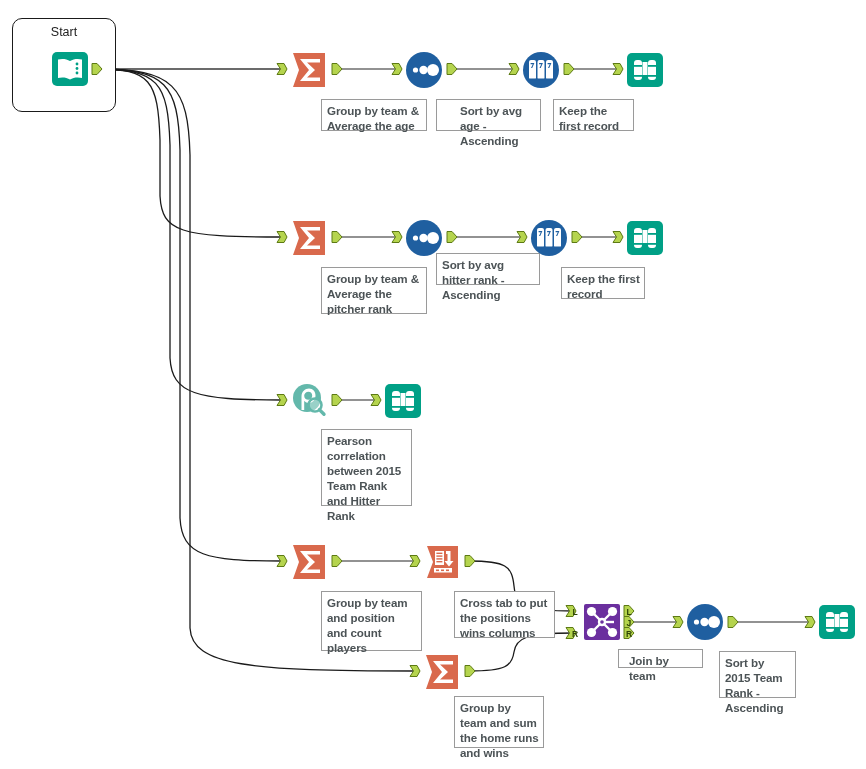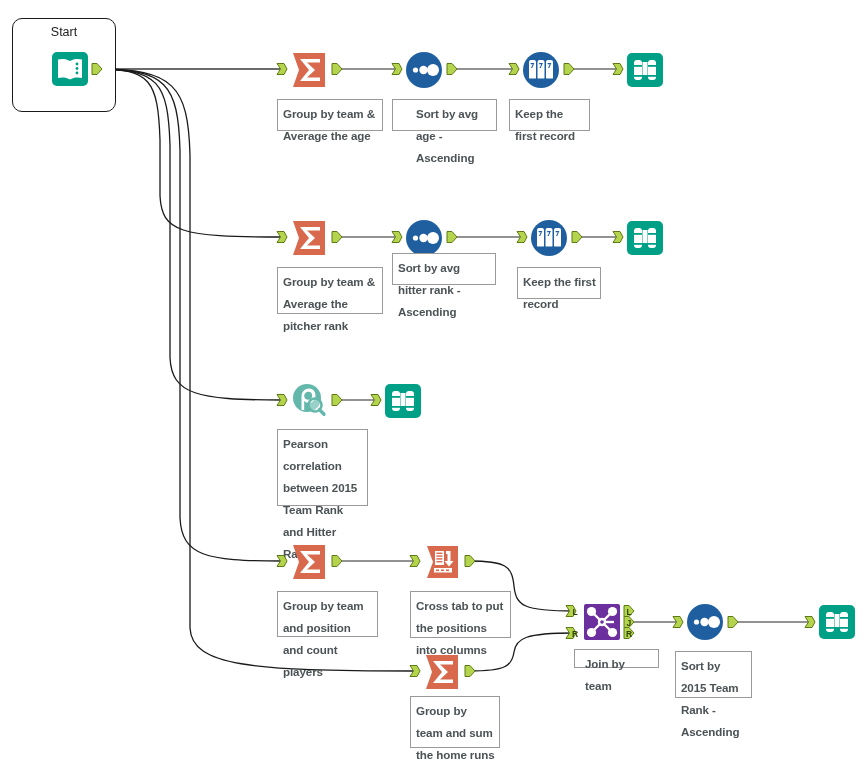--- a/index.html
+++ b/index.html
@@ -42,25 +42,26 @@
     left:0;top:0;width:44px;height:44px;
   }
   
   .anno{
     position:absolute;
     border:1px solid #9a9a9a;
     background:#ffffff;
     box-sizing:border-box;
     padding:3px 4px 4px 5px;
     font-size:11.6px;
-    line-height:22px;
+    line-height:15px;
     color:#4c5356;
     font-weight:600;
     font-family:"Liberation Sans", sans-serif;
     letter-spacing:-0.1px;
+    margin-left:44px;
   }
   
   #wires,#anchors{
     position:absolute;left:0;top:0;
     width:866px;height:769px;
     pointer-events:none;
   }
   #wires{z-index:1;}
   .node,.anno,.start-box{z-index:3;}
   #anchors{z-index:4;}
@@ -228,38 +229,38 @@
       <rect x="11" y="27" width="22" height="1.8" fill="#00a086"></rect>
     </svg>
   </div>
 
   <div class="node" style="left:287px;top:540px;">
     <svg class="glyph" viewBox="0 0 44 44">
       <path d="M6 5 L38 5 L38 39 L6 39 L12 22 Z" fill="#d9694c"></path>
       <path d="M13 11 L33 11 L33 14.5 L20 14.5 L28 22 L20 29.5 L33 29.5 L33 33 L13 33 L22 22 Z" fill="#ffffff"></path>
     </svg>
   </div>
-  <div class="anno" style="left:277px;top:591px;width:101px;height:46px;">Group by team and position and count players</div>
+  <div class="anno" style="left:277px;top:591px;width:101px;height:60px;">Group by team and position and count players</div>
 
   <div class="node" style="left:420px;top:540px;">
     <svg class="glyph" viewBox="0 0 44 44">
       <path d="M7 6 L38 6 L38 38 L7 38 L13 22 Z" fill="#d9694c"></path>
       <rect x="15" y="11" width="9" height="14" fill="#ffffff"></rect>
       <rect x="16.4" y="12.6" width="6" height="1.4" fill="#d9694c"></rect>
       <rect x="16.4" y="15.4" width="6" height="1.4" fill="#d9694c"></rect>
       <rect x="16.4" y="18.2" width="6" height="1.4" fill="#d9694c"></rect>
       <rect x="16.4" y="21" width="6" height="1.4" fill="#d9694c"></rect>
       <path d="M26 11 L30.5 11 L30.5 21 L33.5 21 L29 26.5 L24.5 21 L27.5 21 L27.5 14 L26 14 Z" fill="#ffffff"></path>
       <rect x="14" y="28" width="18" height="4.5" fill="#ffffff"></rect>
       <rect x="16" y="29.5" width="3" height="1.6" fill="#d9694c"></rect>
       <rect x="21" y="29.5" width="3" height="1.6" fill="#d9694c"></rect>
       <rect x="26" y="29.5" width="3" height="1.6" fill="#d9694c"></rect>
     </svg>
   </div>
-  <div class="anno" style="left:410px;top:591px;width:101px;height:47px;">Cross tab to put the positions into columns</div>
+  <div class="anno" style="left:410px;top:591px;width:101px;height:47px;">Cross tab to put the positions wins columns</div>
 
   <div class="node" style="left:420px;top:650px;">
     <svg class="glyph" viewBox="0 0 44 44">
       <path d="M6 5 L38 5 L38 39 L6 39 L12 22 Z" fill="#d9694c"></path>
       <path d="M13 11 L33 11 L33 14.5 L20 14.5 L28 22 L20 29.5 L33 29.5 L33 33 L13 33 L22 22 Z" fill="#ffffff"></path>
     </svg>
   </div>
   <div class="anno" style="left:410px;top:696px;width:90px;height:52px;">Group by team and sum the home runs and wins</div>
 
   <div class="node" style="left:580px;top:600px;">

